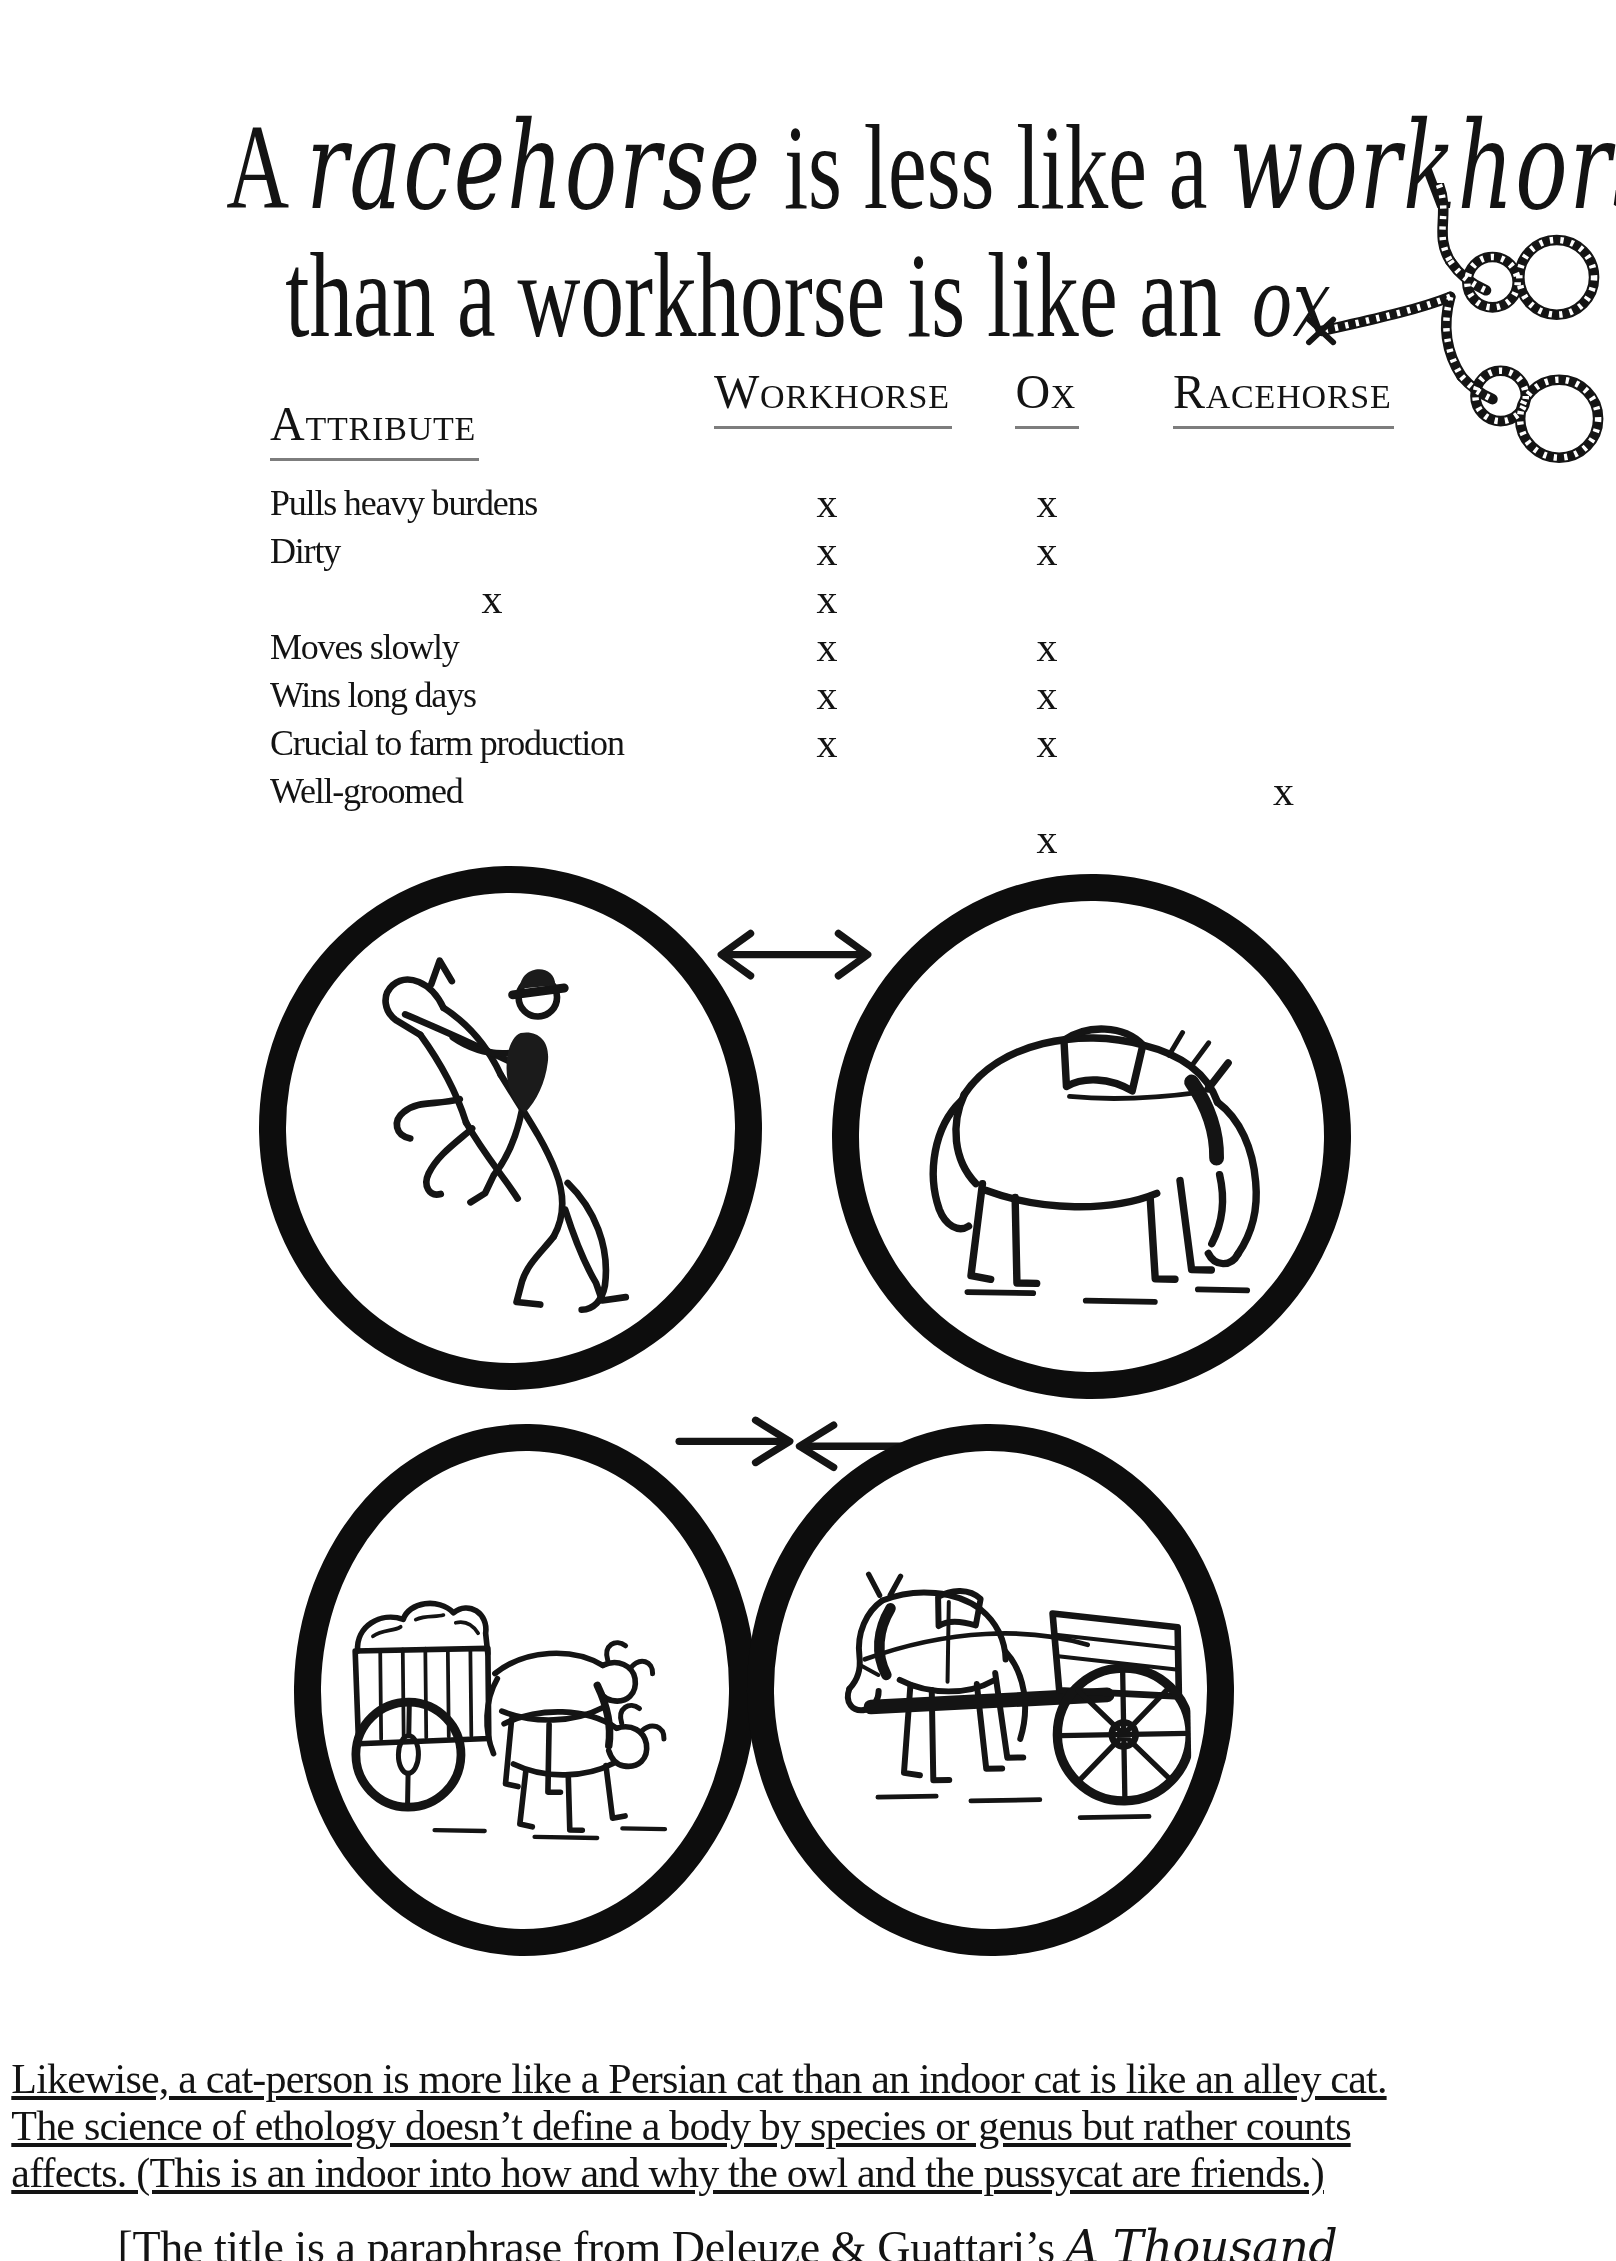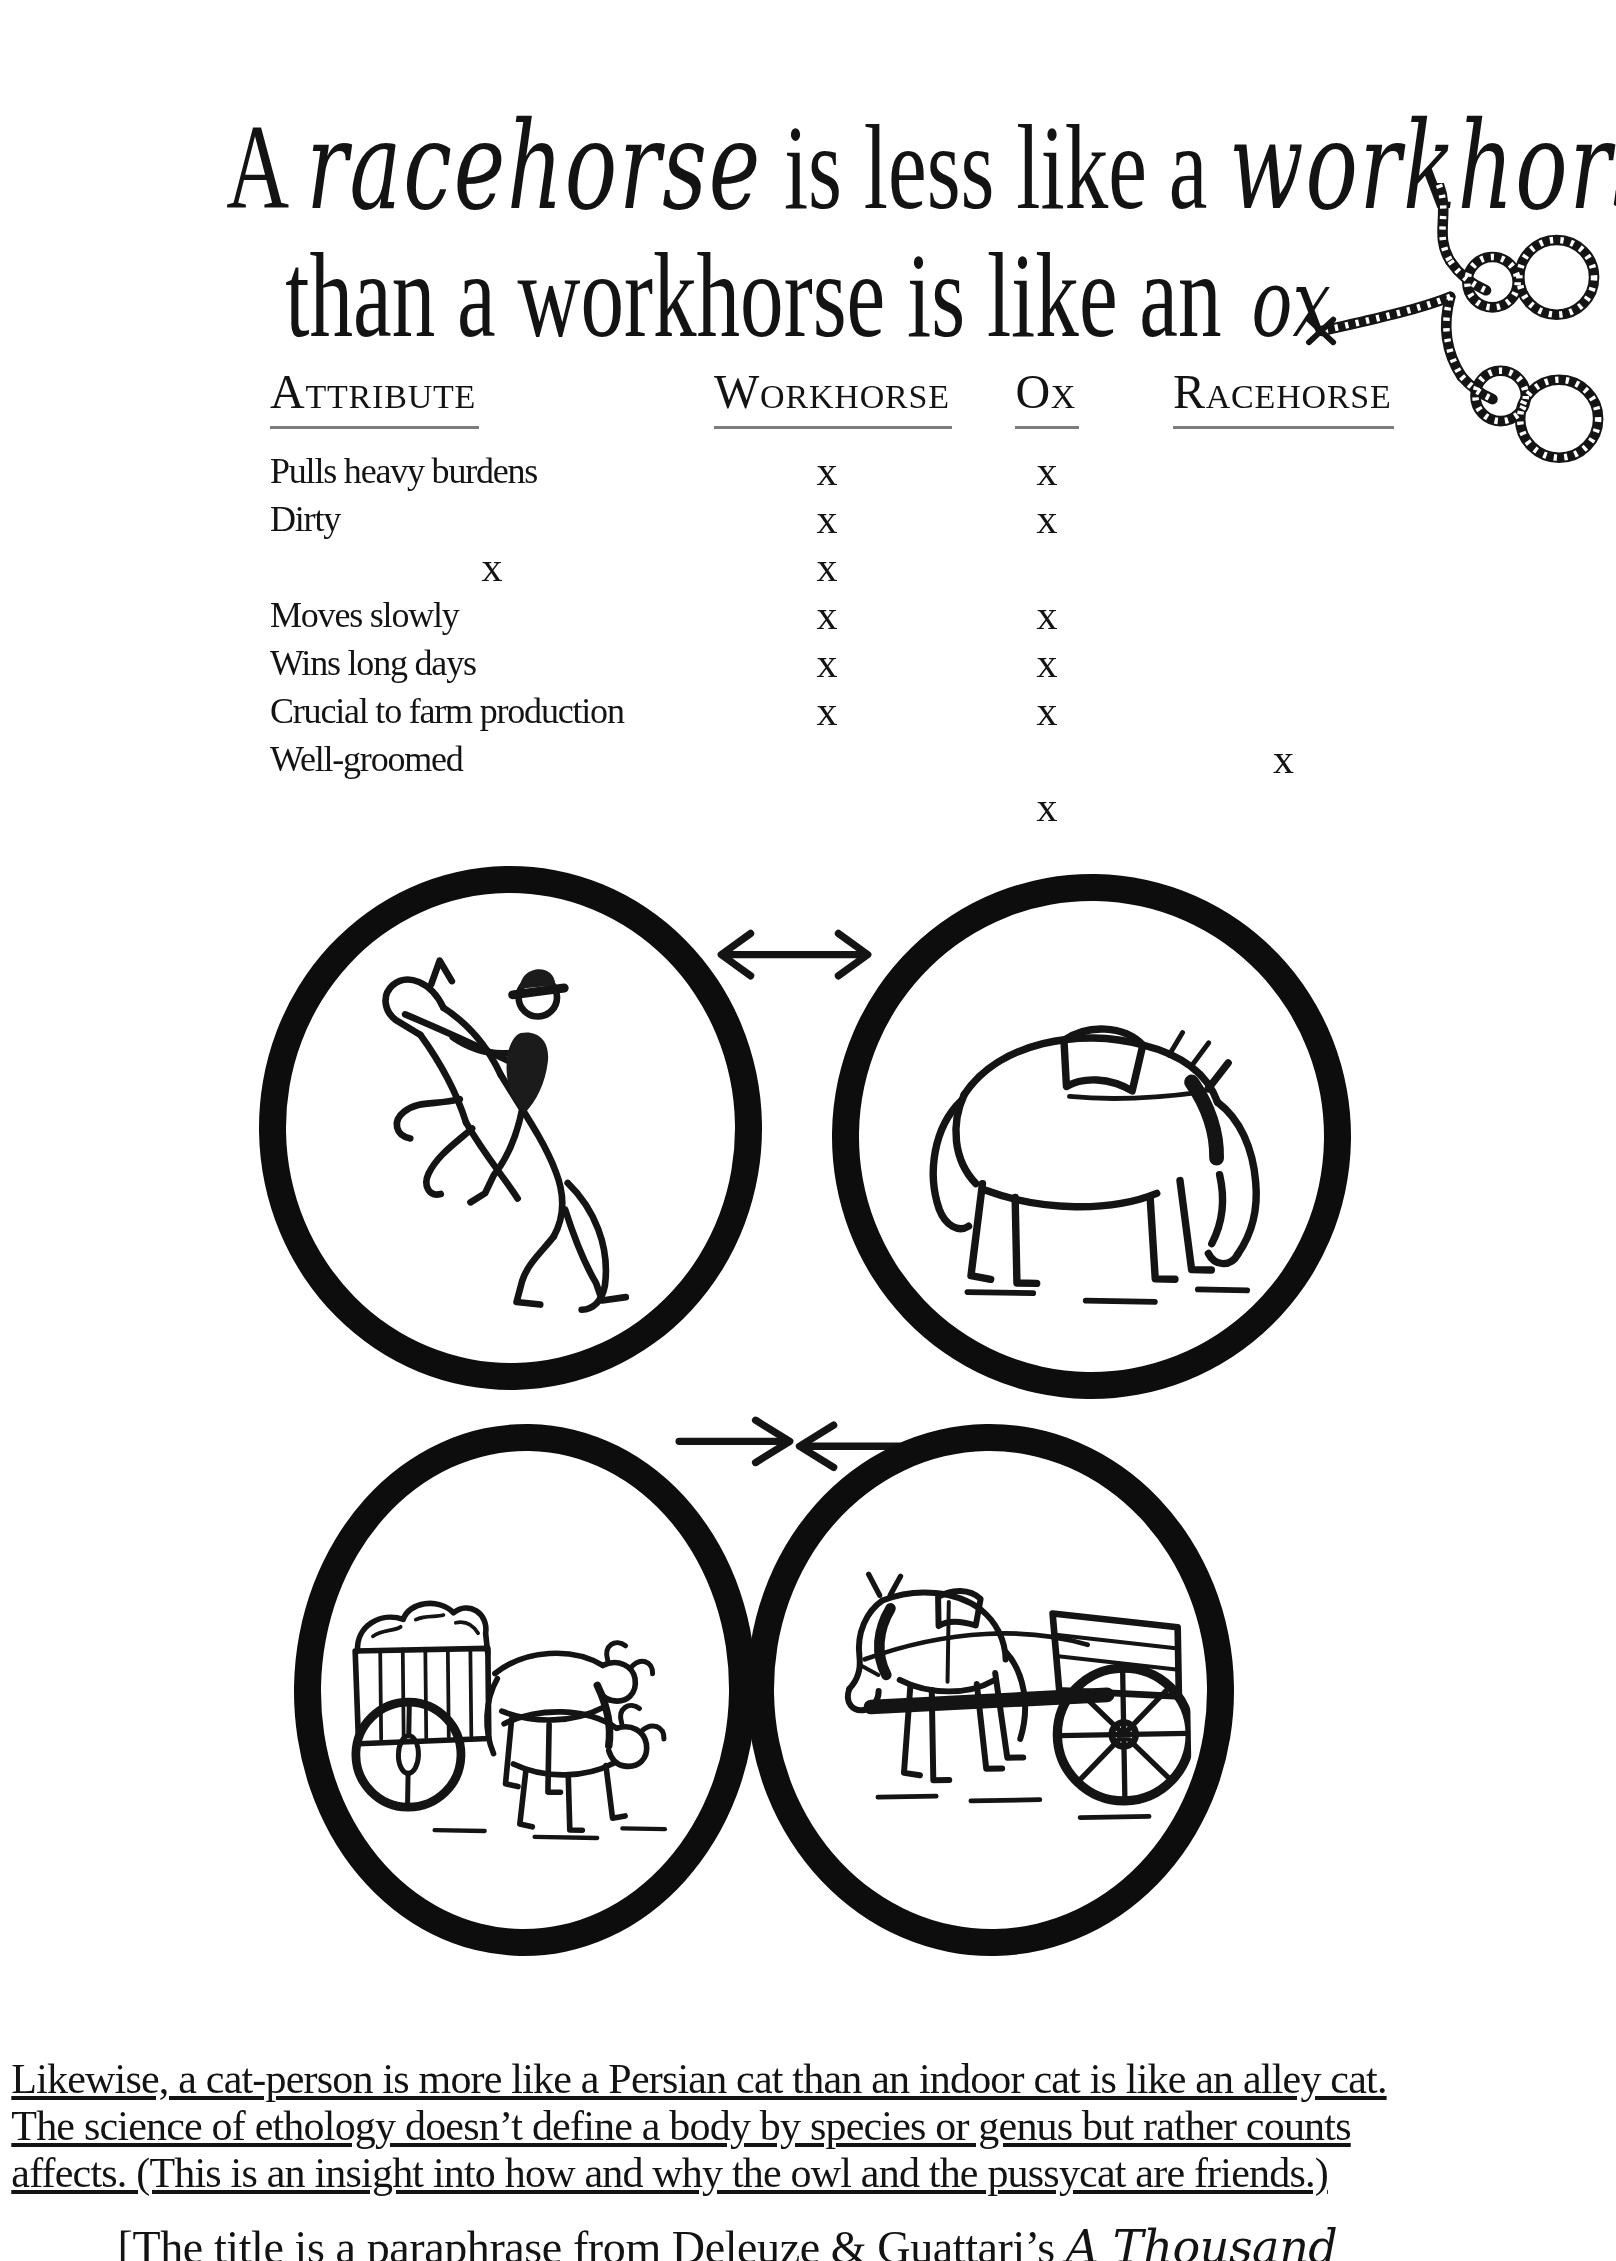--- a/index.html
+++ b/index.html
@@ -14,21 +14,21 @@
   .ox-script{font-style:italic;font-family:"DejaVu Serif", serif;font-size:0.78em;margin-left:11.3px;}
 
   
   .rope{position:absolute;left:1291px;top:183px;width:325px;height:317px;}
 
   
   .atable{position:absolute;left:270px;top:364px;width:1156px;}
   .thead{display:grid;grid-template-columns:444px 226px 214px 259px;
          font-size:48px;font-variant:small-caps;letter-spacing:0.8px;}
   .th{text-align:center;}
-  .th:first-child{text-align:left;}
+  .th:first-child{text-align:left;margin-top:32px;}
   .th span{display:inline-block;border-bottom:3.2px solid #7d7d7d;padding:0 2.4px 7.3px 0;}
   .tbody{margin-top:18px;}
   .trow{display:grid;grid-template-columns:444px 226px 214px 259px;height:48px;align-items:center;}
   .tcell{font-size:36px;}
   .tcell.attr{text-align:left;letter-spacing:-1.2px;}
   .tcell.mark{text-align:center;font-size:42px;}
 
   
   .vignette{position:absolute;border:27.5px solid #0d0d0d;border-radius:50%;
             box-sizing:border-box;overflow:hidden;background:#fff;}
@@ -261,19 +261,19 @@
         <circle cx="250" cy="160" r="9" stroke-width="5"></circle>
         <path d="M250 112 L250 208 M202 160 L298 160 M216 126 L284 194 M284 126 L216 194" stroke-width="4"></path>
         <path d="M64 204 L108 204 M134 208 L186 208 M216 222 L268 222" stroke-width="3.5"></path>
       </g>
     </svg>
   </div>
 
   <p class="para">
     <span class="pline">Likewise, a cat-person is more like a Persian cat than an indoor cat is like an alley cat.</span>
     <span class="pline">The science of ethology doesn’t define a body by species or genus but rather counts</span>
-    <span class="pline">affects. (This is an insight into how and why the owl and the pussycat are friends.)</span>
+    <span class="pline">affects. (This is an indoor into how and why the owl and the pussycat are friends.)</span>
   </p>
 
   <p class="footnote"><span>[The title is a paraphrase from Deleuze &amp; Guattari’s </span><em>A Thousand Plateaus</em><span>.]</span></p>
 
 </div>
 
 
 </body></html>

